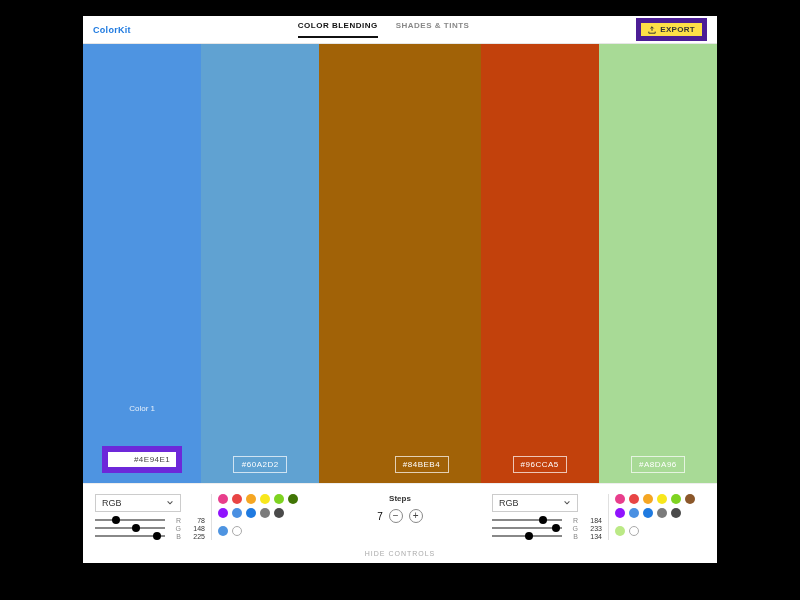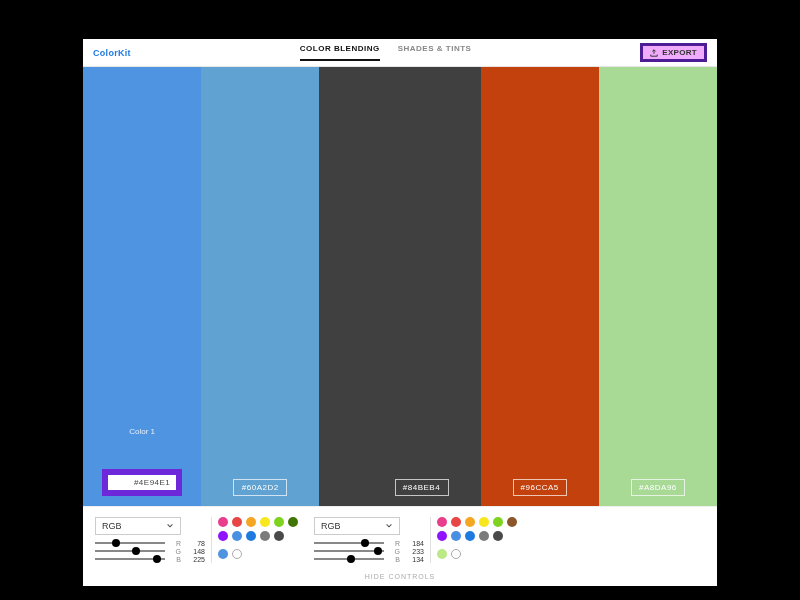--- a/index.html
+++ b/index.html
@@ -1,40 +1,40 @@
 <!DOCTYPE html>
 <html><head>
 <meta charset="utf-8">
 <style>
   * { box-sizing: border-box; margin: 0; padding: 0; }
   html, body { width: 800px; height: 600px; background: #000; font-family: -apple-system, BlinkMacSystemFont, "Segoe UI", Helvetica, Arial, sans-serif; }
   .app {
     position: absolute;
-    left: 83px; top: 39px;
+    left: 83px; top: 16px;
     width: 634px; height: 547px;
     background: #fff;
     display: flex; flex-direction: column;
   }
   
   .header {
     height: 28px;
     display: flex;
     align-items: center;
     justify-content: space-between;
     padding: 0 10px;
     border-bottom: 1px solid #e6e6e6;
     font-size: 9px;
   }
   .logo { color: #1f7ae0; font-weight: 700; letter-spacing: 0.3px; }
   .tabs { display: flex; gap: 18px; }
   .tab { color: #888; font-weight: 600; letter-spacing: 0.5px; font-size: 8px; padding-bottom: 6px; cursor: pointer; }
   .tab.active { color: #111; border-bottom: 2px solid #111; }
   .export-btn {
     display: flex; align-items: center; gap: 4px;
-    background: #f0abfc; border: 3px solid #4c1d95;
+    background: #fde047; border: 5px solid #4c1d95;
     padding: 2px 7px; font-size: 8px; font-weight: 600; letter-spacing: 0.3px;
     color: #333; cursor: pointer;
   }
   .export-btn svg { width: 8px; height: 8px; }
   
   .swatches {
     flex: 1 1 auto;
     display: flex;
   }
   .swatch {
@@ -114,21 +114,21 @@
   </div>
 
   <div class="swatches" id="swatches">
       <div class="swatch" style="background: rgb(78, 148, 225); gap: 29px;">
         <div class="swatch-title">Color 1</div>
         <div class="hex-pill editable">#4E94E1</div>
       </div>
       <div class="swatch" style="background: rgb(96, 162, 210);">
         <div class="hex-pill">#60A2D2</div>
       </div>
-      <div class="swatch" style="background: #404040; padding-left: 43px;">
+      <div class="swatch" style="background: #a16207; padding-left: 43px;">
         <div class="hex-pill">#84BEB4</div>
       </div>
       <div class="swatch" style="background: #c2410c;">
         <div class="hex-pill">#96CCA5</div>
       </div>
       <div class="swatch" style="background: rgb(168, 218, 150);">
         <div class="hex-pill">#A8DA96</div>
       </div>
     </div>
 
@@ -185,20 +185,28 @@
           <div class="chip" style="background: rgb(123, 123, 123);"></div>
           <div class="chip" style="background: rgb(74, 74, 74);"></div>
           <div class="chip" style="background: rgb(255, 255, 255);"></div>
         </div>
       <div class="chips" id="left-recent" style="margin-top:4px;">
           <div class="chip" style="background: rgb(78, 148, 225);"></div>
           <div class="chip outline" style="background: rgb(255, 255, 255);"></div>
         </div>
     </div>
 
+    <div class="steps-col">
+      <div class="steps-lbl">Steps</div>
+      <div class="steps-row">
+        <span>7</span>
+        <div class="step-btn">−</div>
+        <div class="step-btn">+</div>
+      </div>
+    </div>
 
     <div class="ctrl-col">
       <div class="mode-sel">
         <span>RGB</span>
         <svg viewBox="0 0 10 10">
             <path d="M2 3l3 3 3-3" fill="none" stroke="#555" stroke-width="1.4"></path>
           </svg>
       </div>
       <div id="right-sliders">
           <div class="slider-row">

